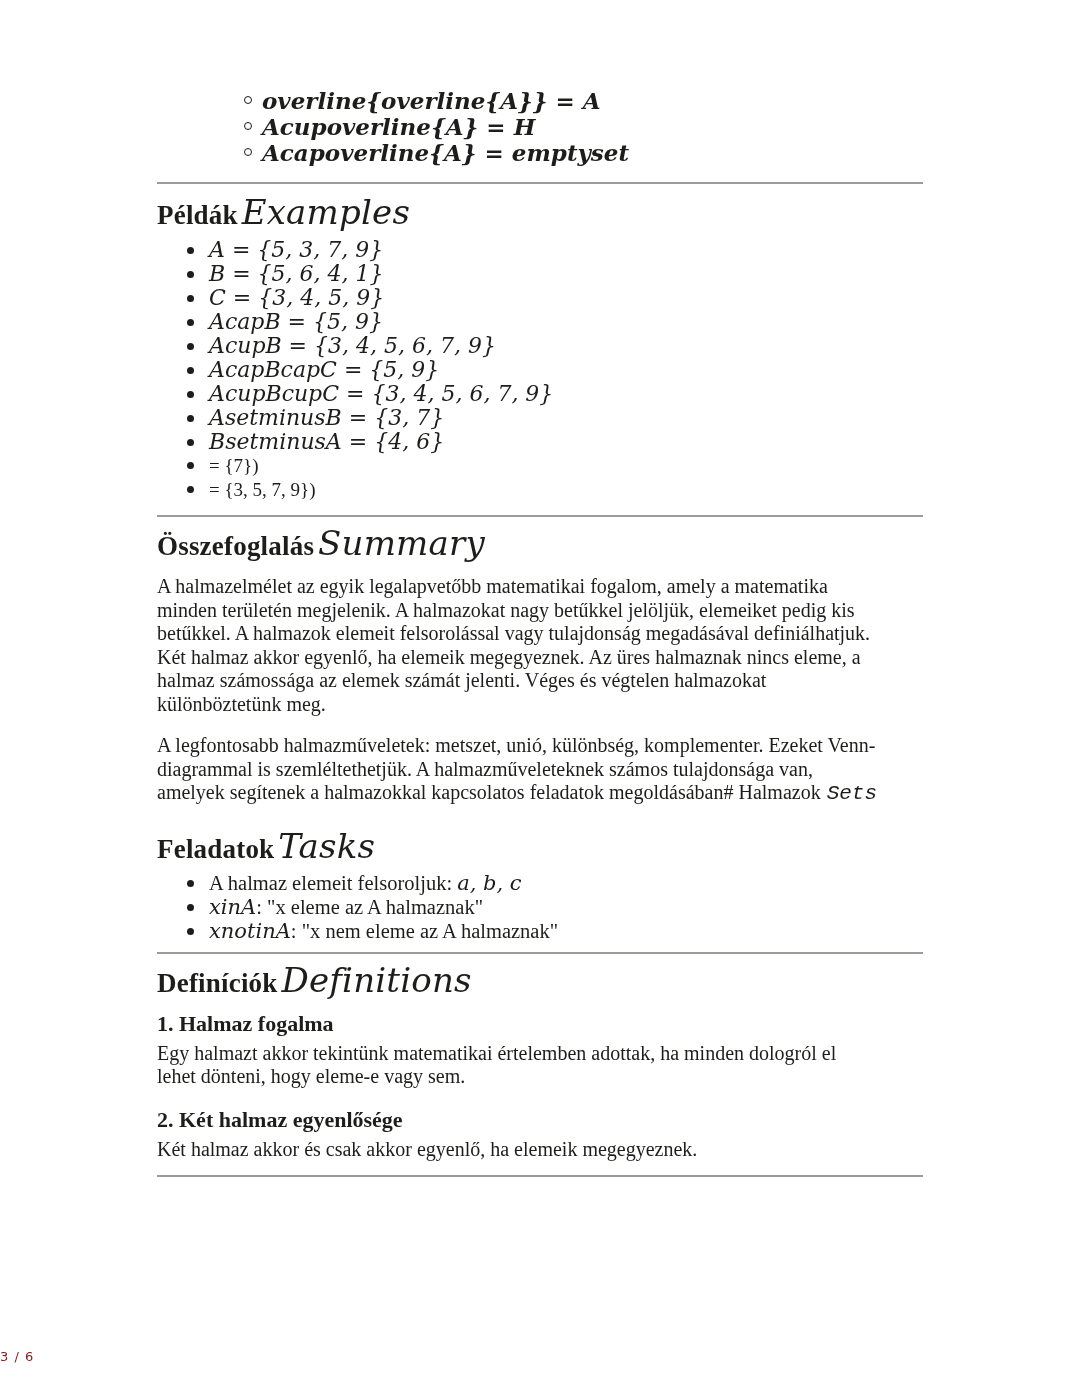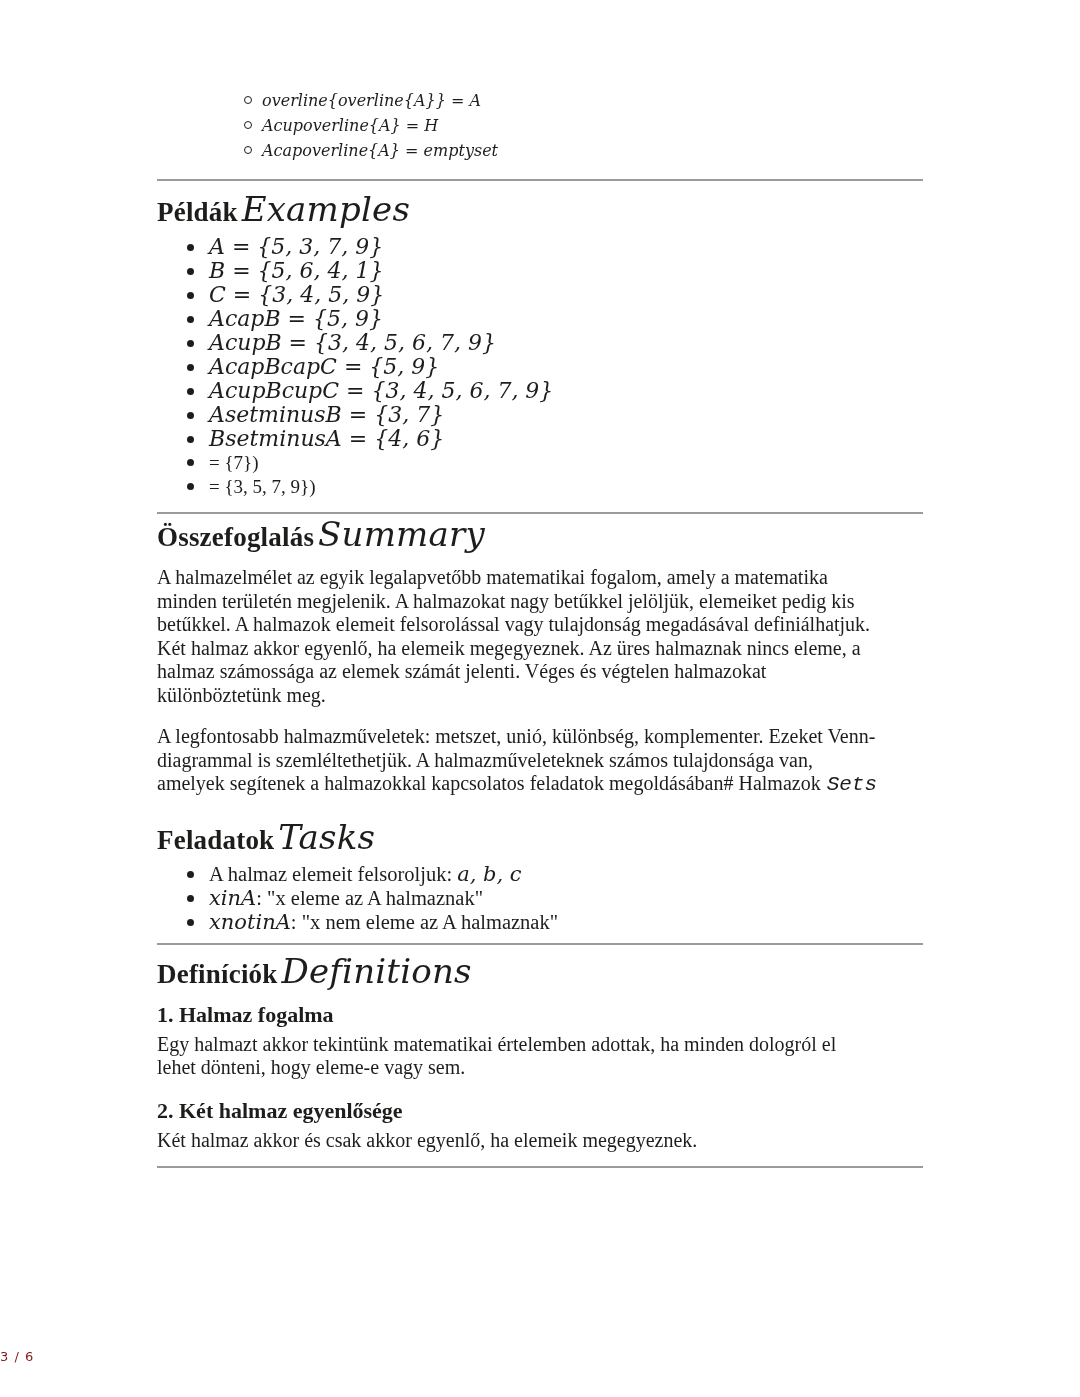--- a/index.html
+++ b/index.html
@@ -33,21 +33,21 @@
 
   
   h2.sec {
     margin: 0;
     font-size: 27px;
     line-height: 33px;
     font-weight: bold;
     letter-spacing: 0.2px;
   }
   h2.examples { margin-top: 12px; }
-  h2.summary  { margin-top: 4px; }
+  h2.summary  { margin-top: 10px; }
   h2.tasks    { margin-top: 24px; }
   h2.defs     { margin-top: 10px; }
   h2.sec .en {
     font-family: "DejaVu Serif", serif;
     font-style: italic;
     font-weight: normal;
     font-size: 34px;
     margin-left: 4px;
   }
   h3.sub {
@@ -61,22 +61,23 @@
 
   
   .math {
     font-family: "DejaVu Serif", serif;
     font-style: italic;
   }
 
   
   ul { list-style: none; margin: 0; padding: 0; }
   ul.top-list {
-    font-size: 16px;
+    font-size: 23px;
     line-height: 25px;
+    font-weight: bold;
   }
   ul.top-list li {
     position: relative;
     padding-left: 105px;
   }
   ul.top-list li .ring {
     position: absolute;
     left: 87px;
     top: 8px;
     width: 6px;

